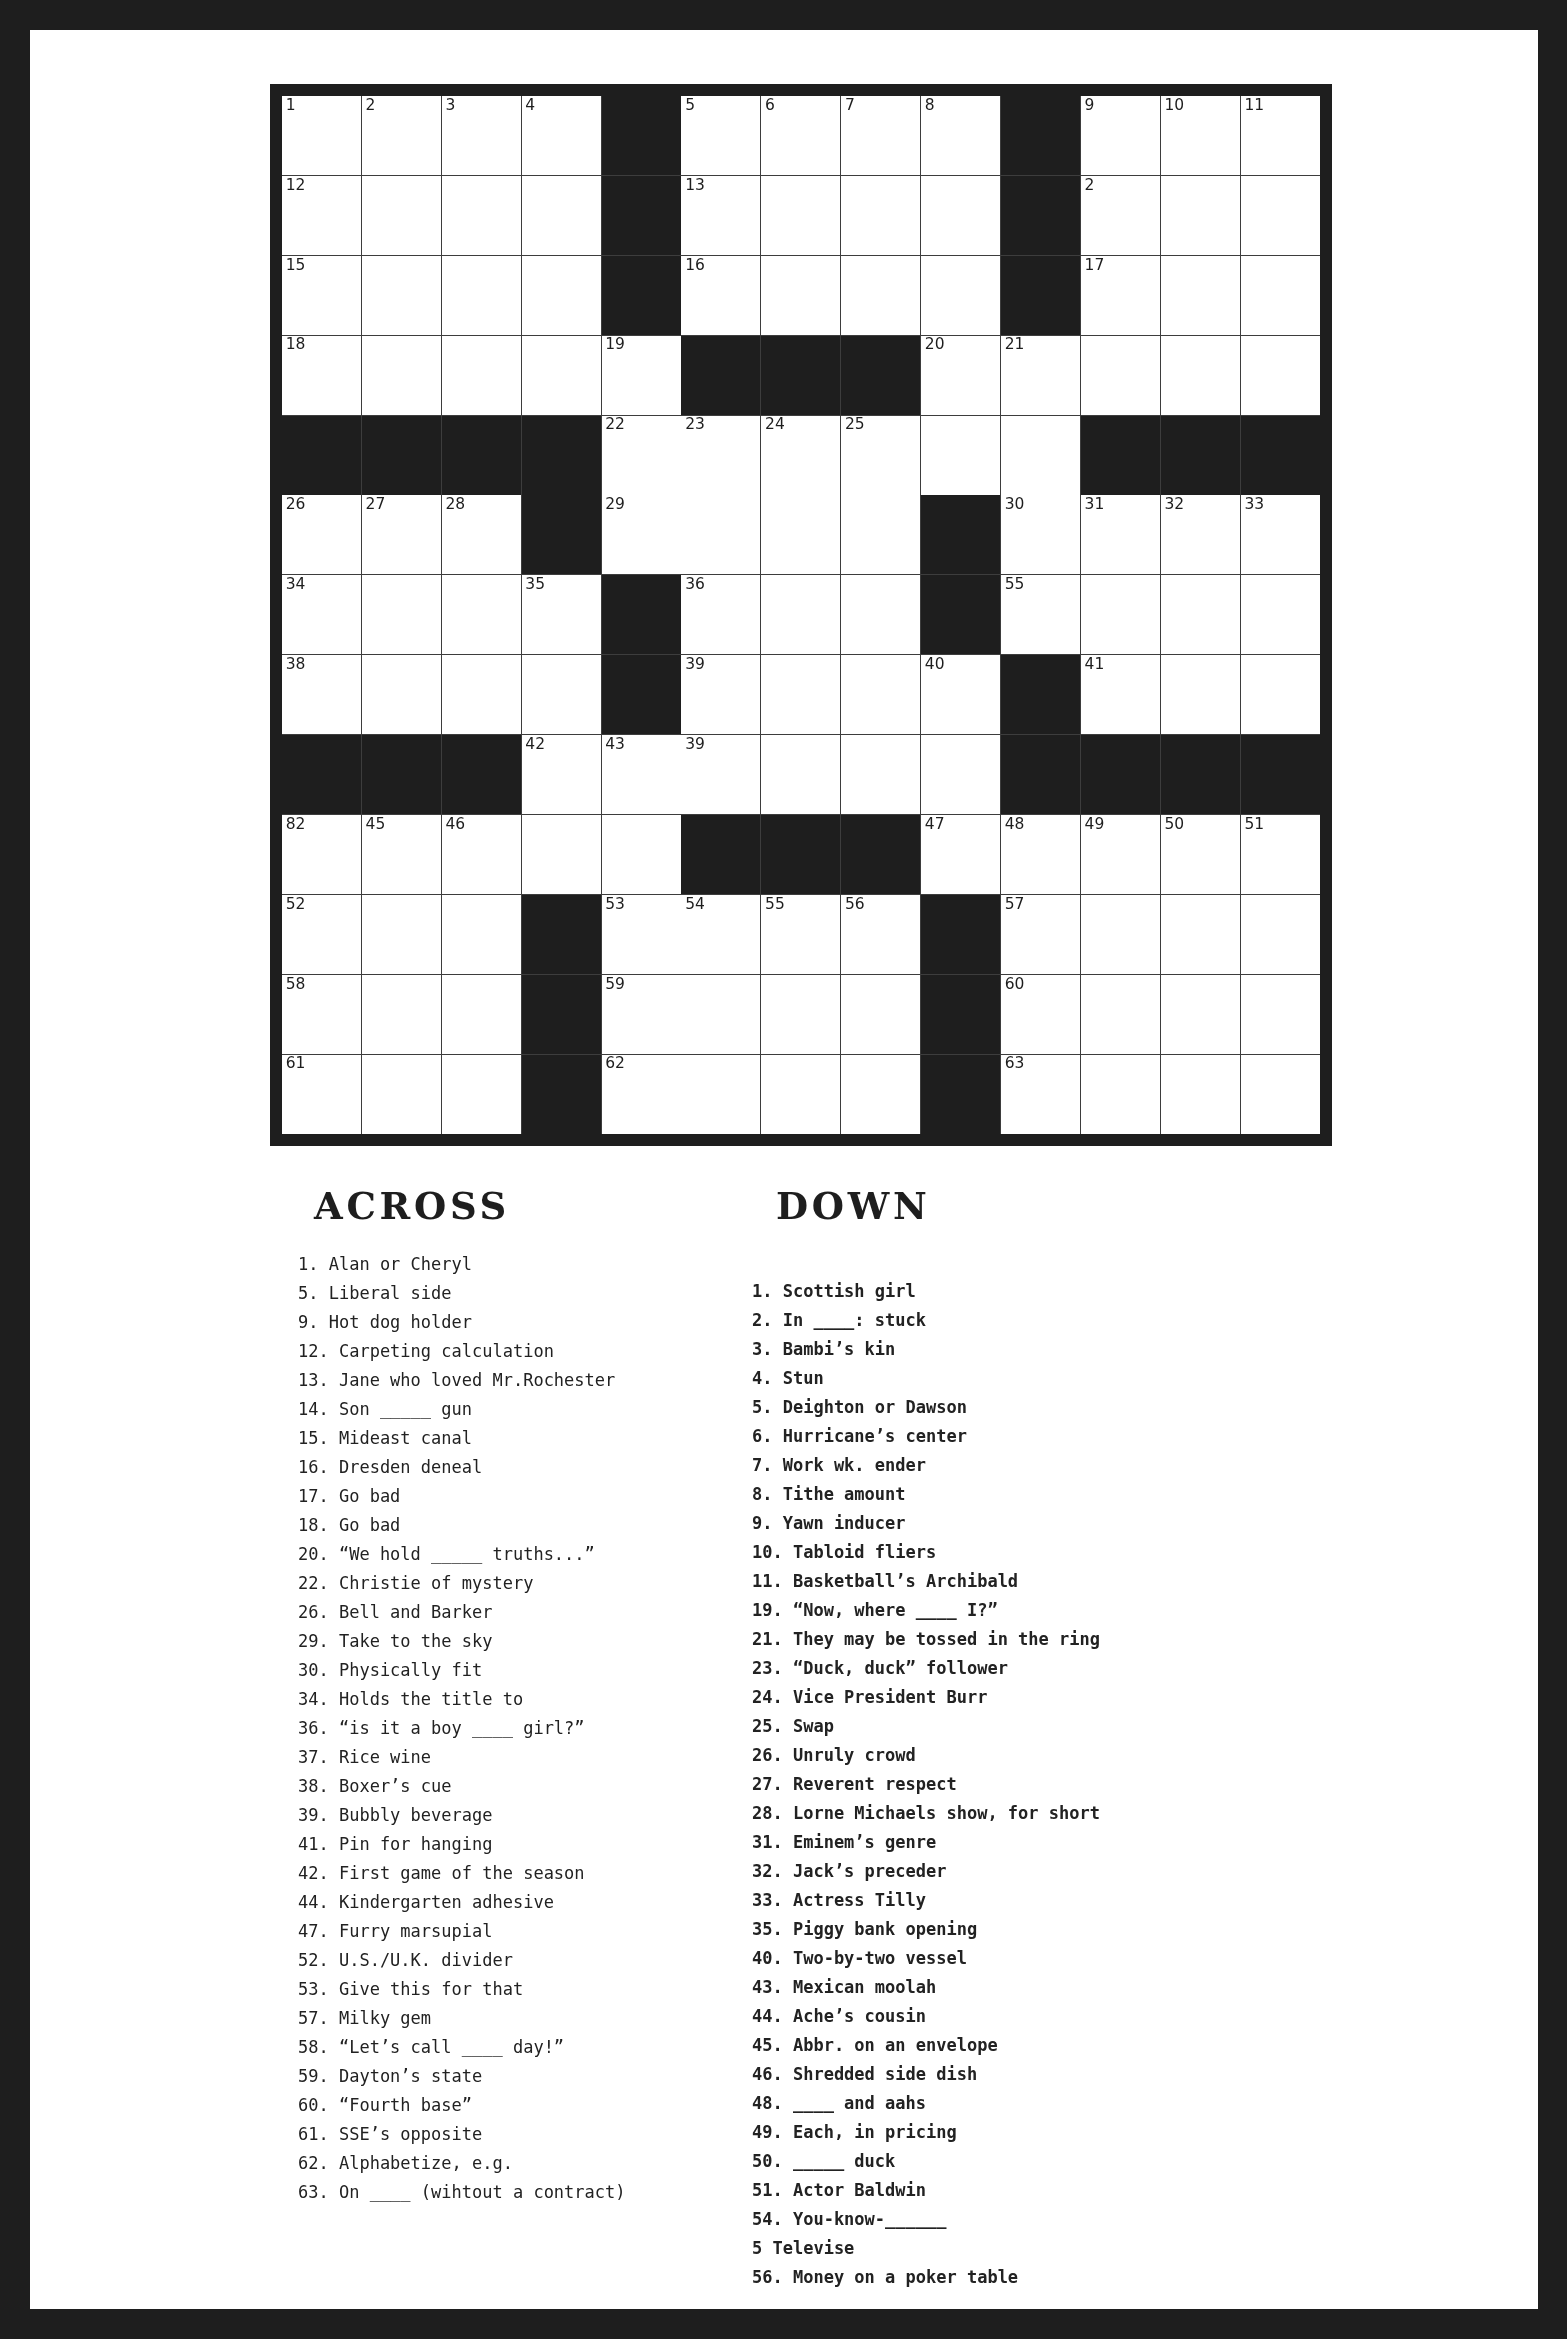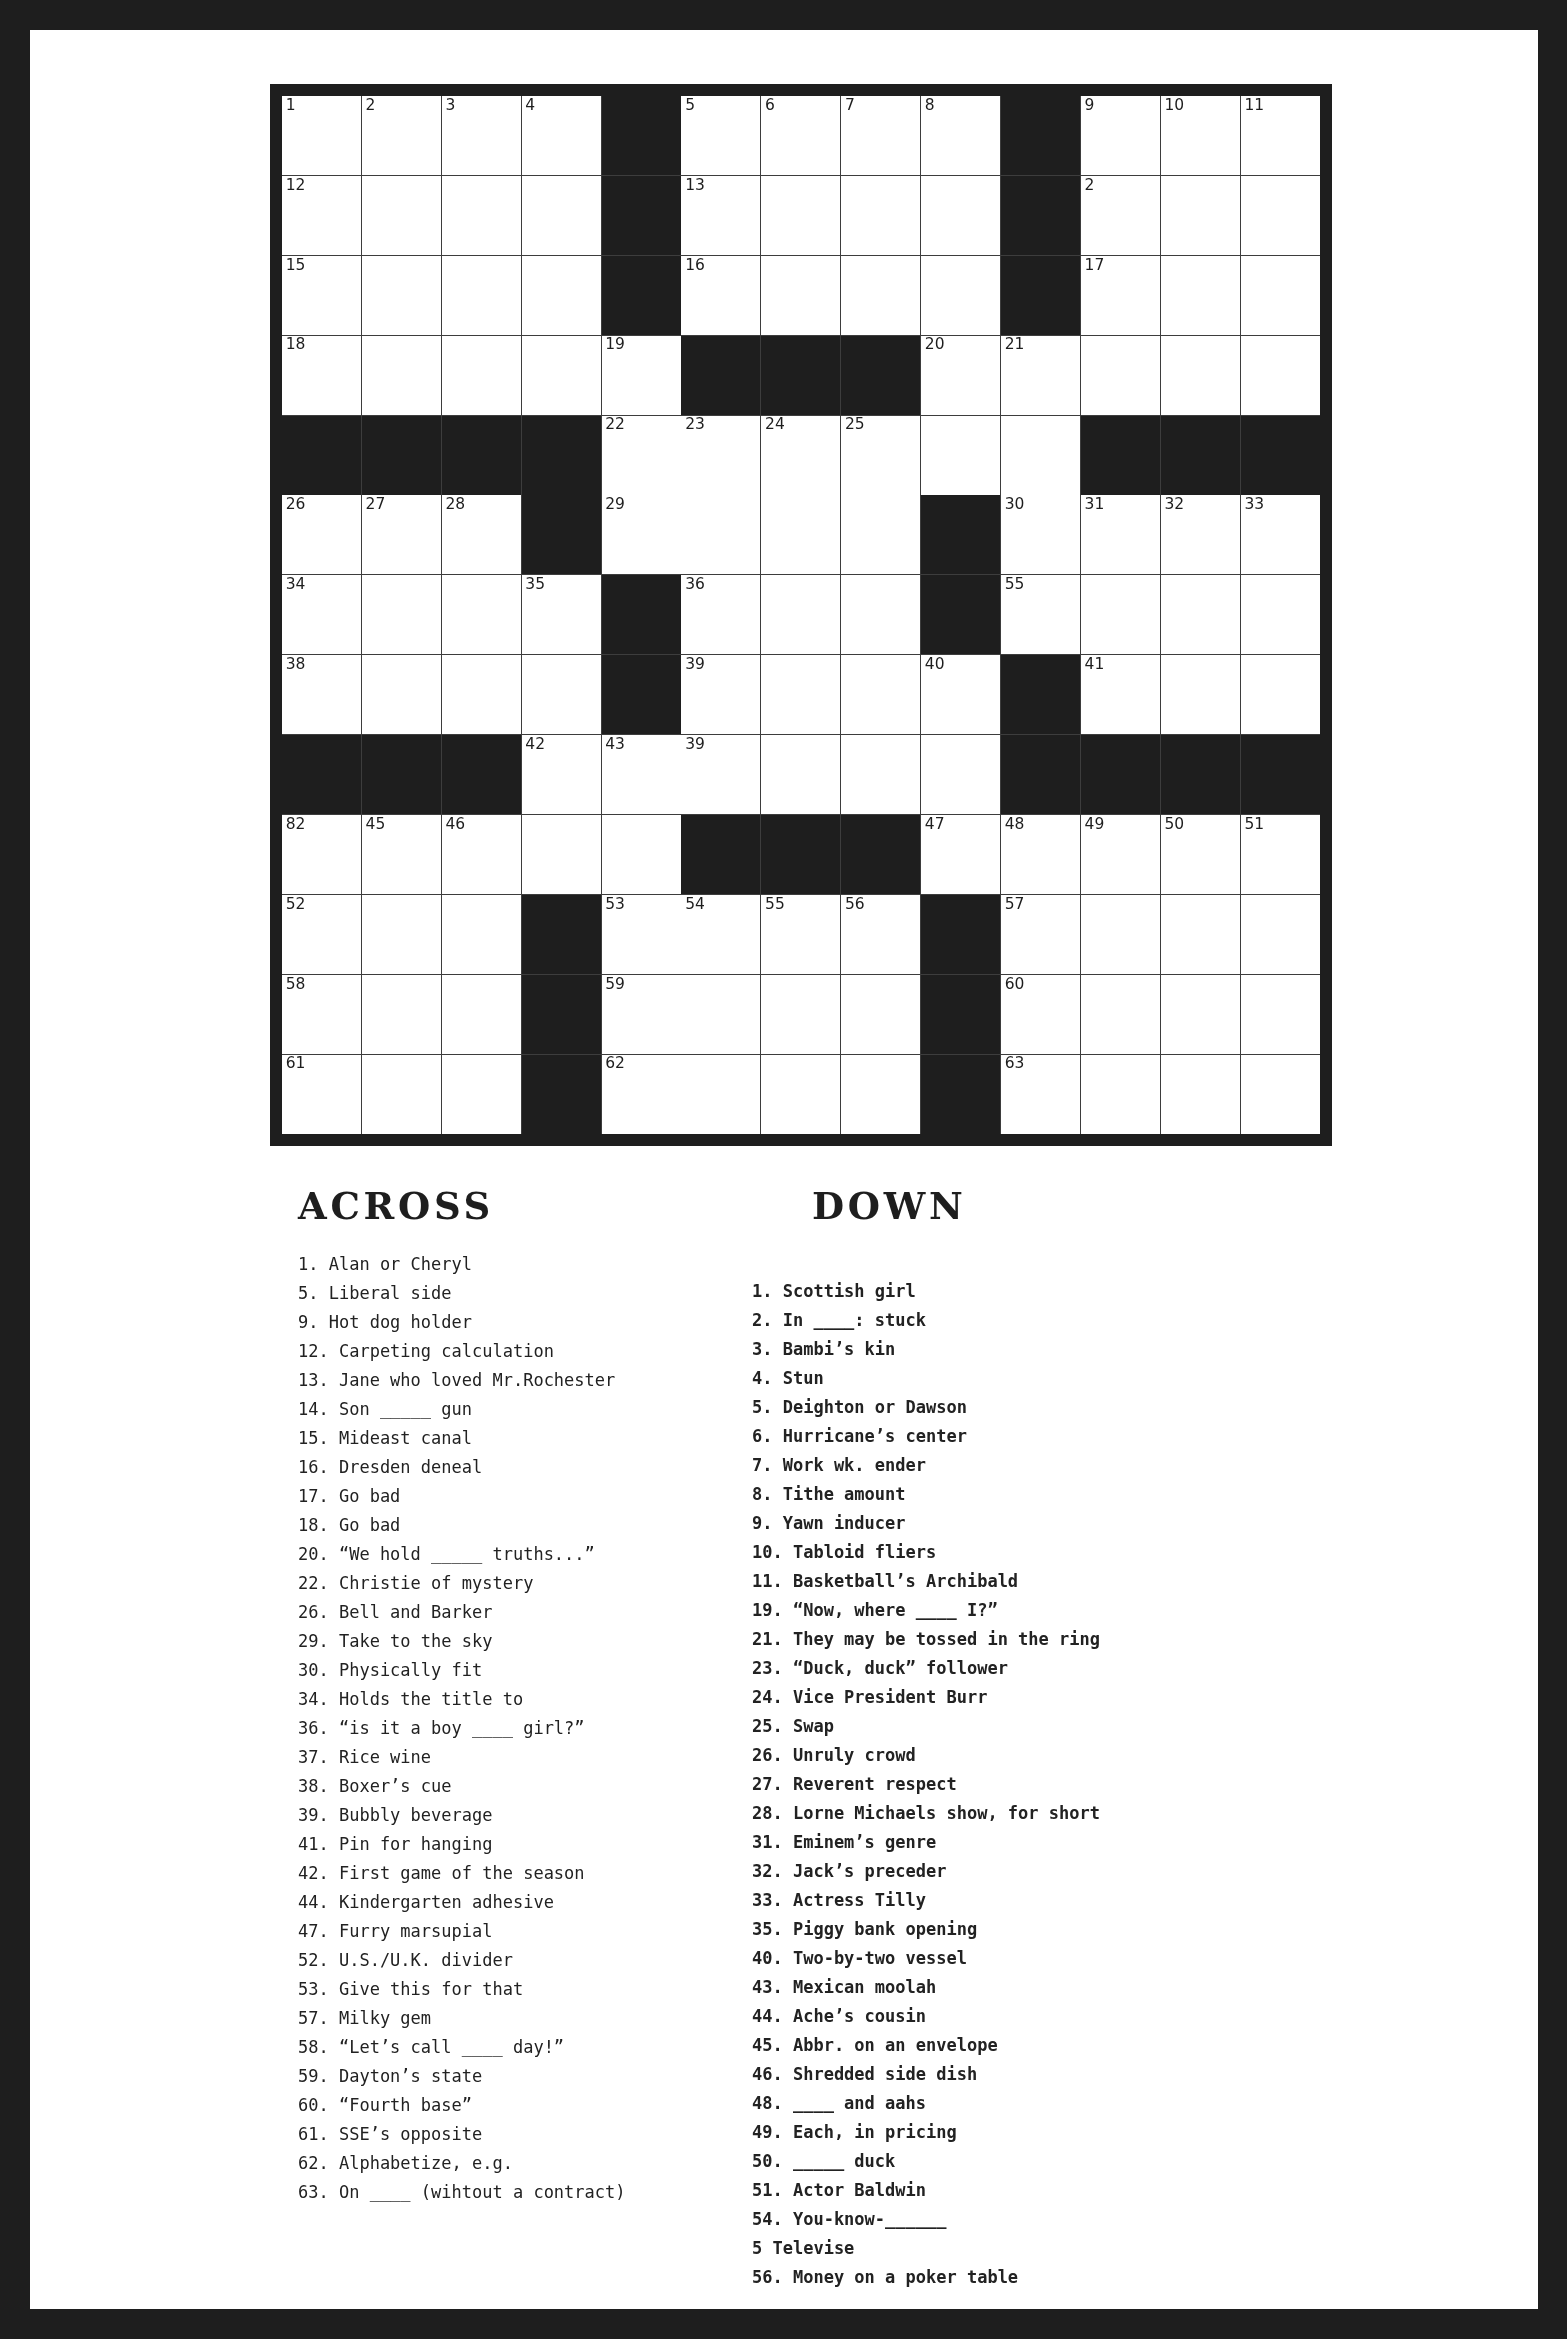--- a/index.html
+++ b/index.html
@@ -30,22 +30,22 @@
     position:absolute;top:1.8px;left:3.7px;
     font-family:"DejaVu Sans",sans-serif;
     font-size:15.5px;line-height:1;color:#1e1e1e;
   }
   
   .clue-header{
     position:absolute;margin:0;
     font-family:"DejaVu Serif",serif;font-weight:bold;
     font-size:37px;letter-spacing:3.7px;color:#1e1e1e;
   }
-  #across-header{left:298px;top:1184px;text-align:right;}
-  #down-header{left:776px;top:1184px;margin-left:36px;}
+  #across-header{left:314px;top:1184px;text-align:right;}
+  #down-header{left:776px;top:1184px;}
   .clue-list{
     position:absolute;
     font-family:"DejaVu Sans Mono",monospace;
     font-size:17px;line-height:29px;color:#222222;
     white-space:pre;
   }
   #across-list{left:298px;top:1250px;}
   #down-list{left:752px;top:1277px;font-weight:bold;}
   .clue{height:29px;}
 </style>

